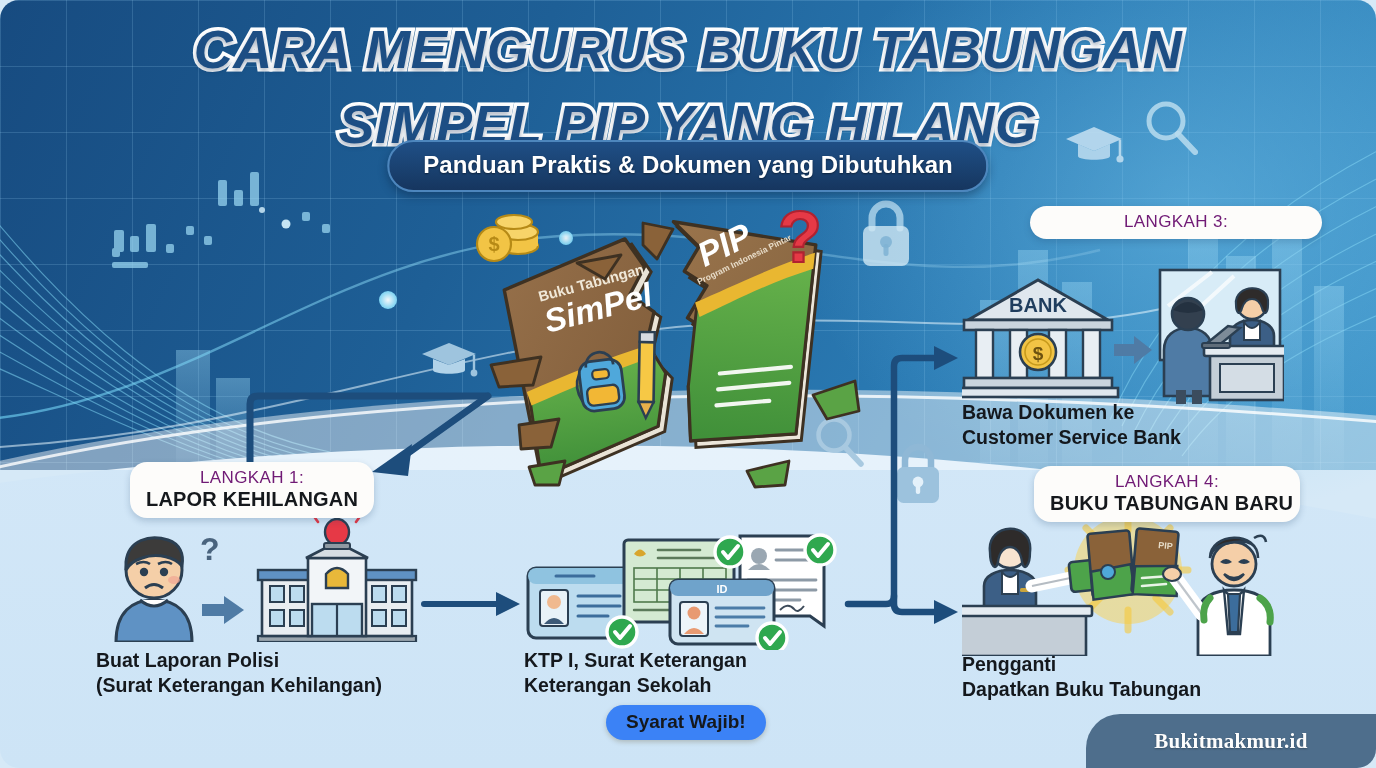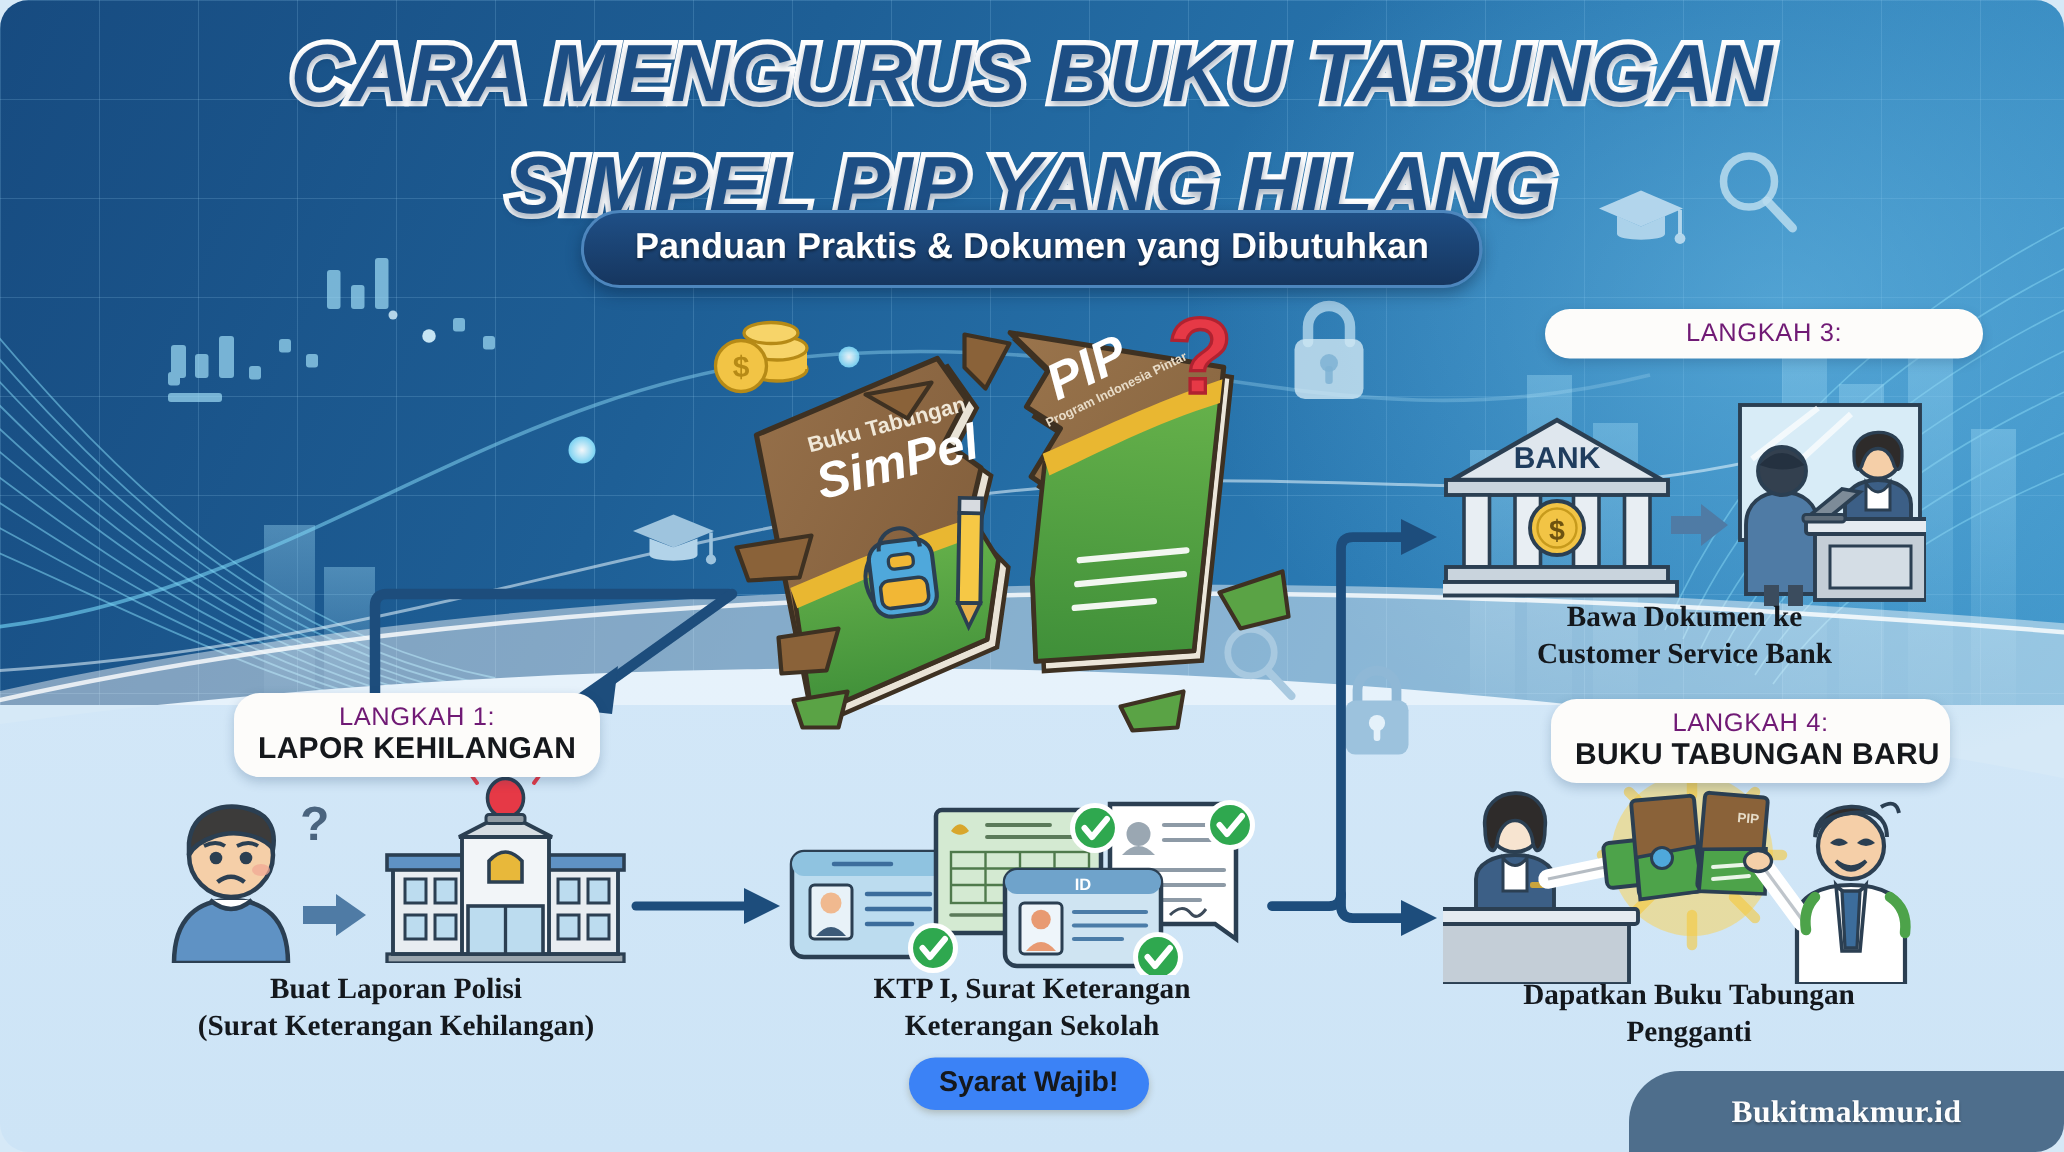--- a/index.html
+++ b/index.html
@@ -69,24 +69,23 @@
   .chip {
     position:absolute; background:#fdfcfa; border-radius:17px;
     padding:6px 16px 7px; text-align:center;
     box-shadow:0 3px 7px rgba(25,60,100,.22);
     z-index:12;
   }
   .chip .ln1 { font-size:17px; font-weight:400; color:#701a75; letter-spacing:.4px; line-height:1.15; }
   .chip .ln2 { font-size:20px; font-weight:800; color:#15181c; letter-spacing:.2px; line-height:1.15; white-space:nowrap; }
 
   .caption {
-    position:absolute; text-align:center; z-index:11;
+    position:absolute; z-index:11;
     font-size:19.5px; font-weight:600; color:#14181d; line-height:1.28;
     white-space:nowrap;
-    font-family:Liberation Serif, serif;
   }
 
   .badge-wajib {
     position:absolute; z-index:12;
     background:#3b82f6; border-radius:18px; padding:6px 20px 7px;
     font-size:19px; font-weight:800; color:#15181c;
     box-shadow:0 2px 5px rgba(80,60,10,.25);
   }
 
   .footer-tab {
@@ -339,21 +338,21 @@
     <path d="M520 604 L496 592 L496 616 Z" fill="#1d4d7c"></path>
 
     <g stroke="#1d4d7c" stroke-width="6.5" fill="none" stroke-linecap="round" stroke-linejoin="round">
       <path d="M848 604 L886 604 Q894 604 894 596 L894 366 Q894 358 902 358 L938 358"></path>
       <path d="M894 596 L894 604 Q894 612 902 612 L938 612"></path>
     </g>
     <path d="M958 358 L934 346 L934 370 Z" fill="#1d4d7c"></path>
     <path d="M958 612 L934 600 L934 624 Z" fill="#1d4d7c"></path>
   </svg>
 
-  <div class="chip" style="left:130px; top:462px; width:244px;margin-left:26px;">
+  <div class="chip" style="left:130px; top:462px; width:244px;">
     <div class="ln1">LANGKAH 1:</div>
     <div class="ln2">LAPOR KEHILANGAN</div>
   </div>
 
   <svg class="art" style="left:96px; top:518px; width:330px; height:124px;" viewBox="0 0 330 124">
 
     <g>
       <path d="M20 124 C 20 94, 36 82, 58 82 C 80 82, 96 94, 96 124 Z" fill="#5f92c4" stroke="#2b3f52" stroke-width="3"></path>
       <path d="M44 82 q14 12 28 0" fill="#ffffff" stroke="#2b3f52" stroke-width="3"></path>
       <circle cx="58" cy="52" r="28" fill="#f5cfa8" stroke="#2b3f52" stroke-width="3"></circle>
@@ -627,21 +626,21 @@
       <path d="M240 98 L212 60" stroke="#ffffff" stroke-width="14" stroke-linecap="round"></path>
       <path d="M240 98 L212 60" stroke="#2b3f52" stroke-width="2.2" fill="none" opacity=".3"></path>
       <ellipse cx="210" cy="58" rx="9" ry="7" fill="#f5cfa8" stroke="#2b3f52" stroke-width="2.2"></ellipse>
 
       <path d="M298 82 q12 8 10 24" stroke="#4da34a" stroke-width="7" fill="none" stroke-linecap="round"></path>
       <path d="M248 82 q-8 8 -6 22" stroke="#4da34a" stroke-width="7" fill="none" stroke-linecap="round"></path>
     </g>
   </svg>
 
   <div class="caption" style="left:962px; top:652px; width:328px;">
+    <div>Pengganti</div>
     <div>Dapatkan Buku Tabungan</div>
-    <div>Pengganti</div>
   </div>
 
   <div class="footer-tab">
     <span>Bukitmakmur.id</span>
   </div>
 
 </div>
 
 </body></html>

